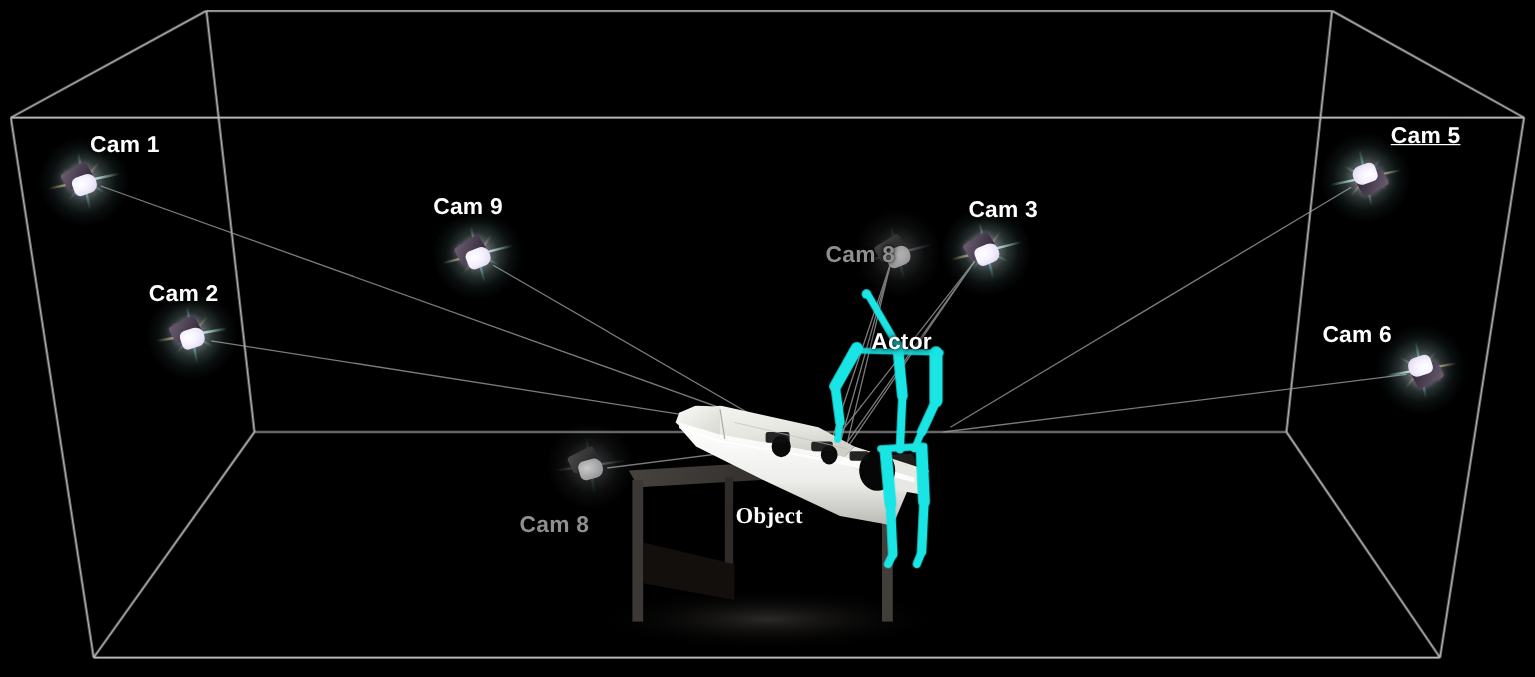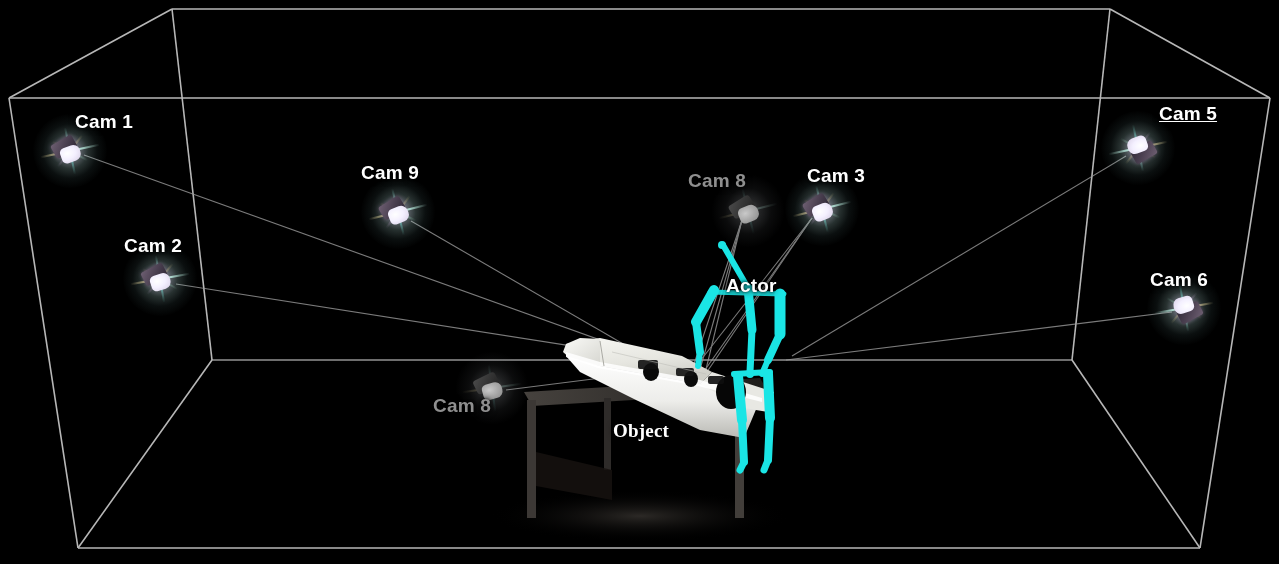--- a/index.html
+++ b/index.html
@@ -38,20 +38,21 @@
     letter-spacing: 0.2px;
     user-select: none;
   }
   .label-bright {
     color: #ffffff;
     text-shadow: 0 0 3px rgba(0,0,0,0.95), 0 0 7px rgba(0,0,0,0.9);
   }
   .label-dim {
     color: #8f8f8f;
     text-shadow: 0 0 3px rgba(0,0,0,0.95), 0 0 7px rgba(0,0,0,0.9);
+    margin-top: 32px;
   }
   .cam {
     position: absolute;
     width: 46px;
     height: 34px;
     pointer-events: auto;
   }
   .cam .glow {
     position: absolute;
     left: 50%; top: 50%;
@@ -302,19 +303,19 @@
     <div class="flare-v"></div>
     <div class="body"></div>
     <div class="lens"></div>
   </div>
 
   <div class="label label-bright" style="left:75px;  top:112px;">Cam 1</div>
   <div class="label label-bright" style="left:124px; top:236px;">Cam 2</div>
   <div class="label label-bright" style="left:361px; top:163px;">Cam 9</div>
   <div class="label label-bright" style="left:807px; top:166px;">Cam 3</div>
   <div class="label label-bright" style="left:1159px; top:104px;text-decoration:underline;">Cam 5</div>
-  <div class="label label-bright" style="left:1102px; top:270px;margin-left:48px;">Cam 6</div>
+  <div class="label label-bright" style="left:1102px; top:270px;">Cam 6</div>
   <div class="label label-dim" style="left:433px; top:396px;">Cam 8</div>
   <div class="label label-dim" style="left:688px; top:171px;">Cam 8</div>
   <div class="label label-bright" style="left:726px; top:276px;">Actor</div>
   <div class="label label-bright" style="left:613px; top:421px;font-family:Liberation Serif, serif;">Object</div>
 
 </div>
 
 </body></html>

